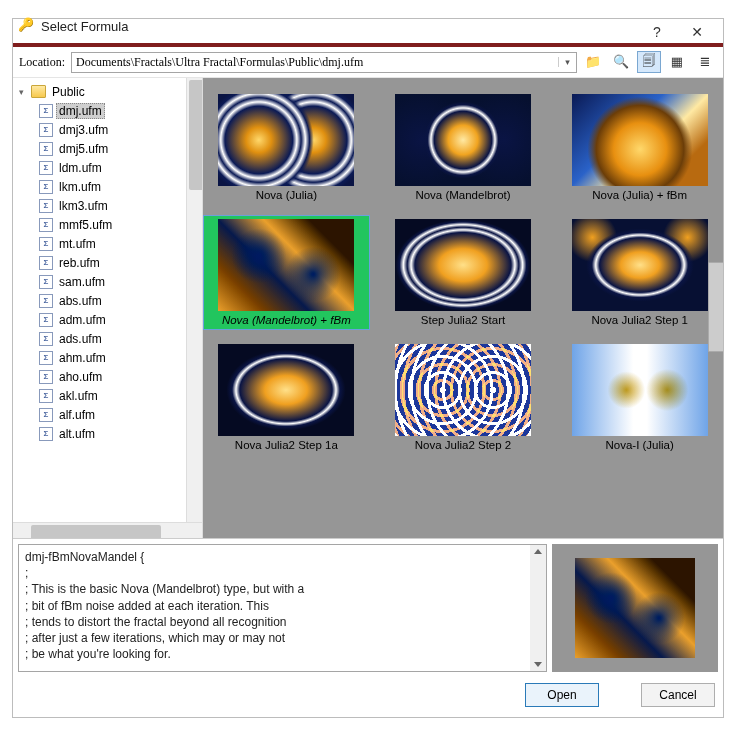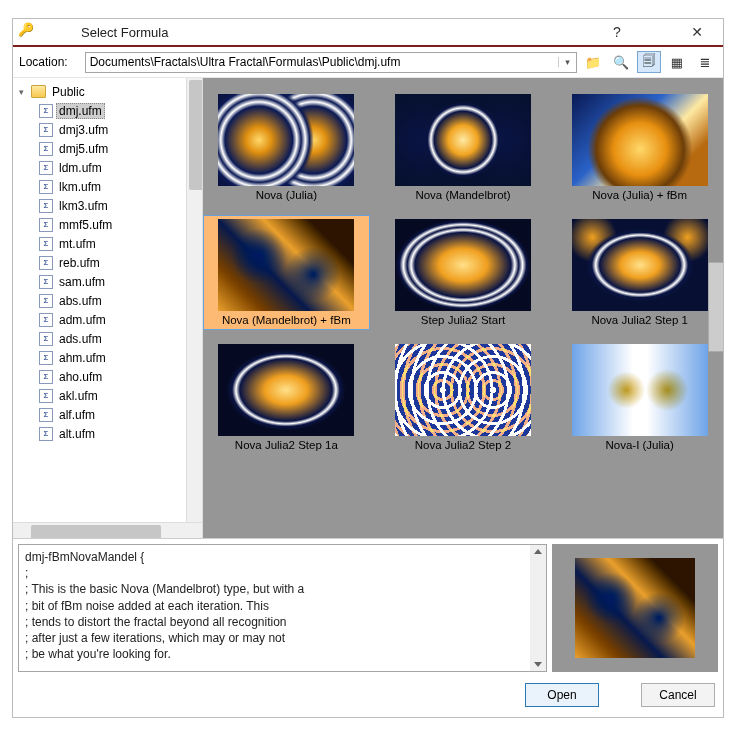--- a/index.html
+++ b/index.html
@@ -20,24 +20,22 @@
     height: 700px;
     border: 1px solid #bcbcbc;
     background: #fff;
     display: flex;
     flex-direction: column;
   }
   
   .titlebar {
     height: 28px;
     display: flex;
-    align-items: center;
     padding: 0 6px;
-    border-bottom: 2px solid #7f1d1d;
-    gap: 40px;
+    border-bottom: 4px solid #7f1d1d;
   }
   .titlebar .icon {
     width: 16px; height: 16px; margin-right: 6px;
     position: relative;
   }
   .key-icon::before {
     content: "🔑";
     font-size: 13px;
     position: absolute;
     top: -2px; left: -1px;
@@ -47,30 +45,30 @@
     width: 40px; height: 26px; display: flex; align-items: center; justify-content: center;
     font-size: 14px; color: #333;
   }
   
   .locbar {
     display: flex;
     align-items: center;
     gap: 4px;
     padding: 4px 6px;
     border-bottom: 1px solid #e5e5e5;
+    font-family: Liberation Serif, serif;
   }
   .locbar .loc-label { margin-right: 2px; }
   .loc-combo {
     flex: 1;
     display: flex;
     border: 1px solid #a5a5a5;
     height: 21px;
     align-items: center;
     background: #fff;
-    margin-left: 11px;
   }
   .loc-combo input {
     flex: 1;
     border: none;
     outline: none;
     font: inherit;
     padding: 0 4px;
   }
   .loc-combo .dd {
     width: 18px; text-align: center; color: #555; font-size: 9px;
@@ -178,22 +176,23 @@
     padding: 12px 0;
   }
   .thumb-item {
     display: flex;
     flex-direction: column;
     align-items: center;
     padding: 3px;
     border: 1px solid transparent;
   }
   .thumb-item.selected {
-    background: #fdba74;
+    background: #22c55e;
     border: 1px solid #6aa0dc;
+    font-style: italic;
   }
   .thumb {
     width: 136px;
     height: 92px;
     background: #000;
     position: relative;
     overflow: hidden;
   }
   .caption {
     margin-top: 3px;

